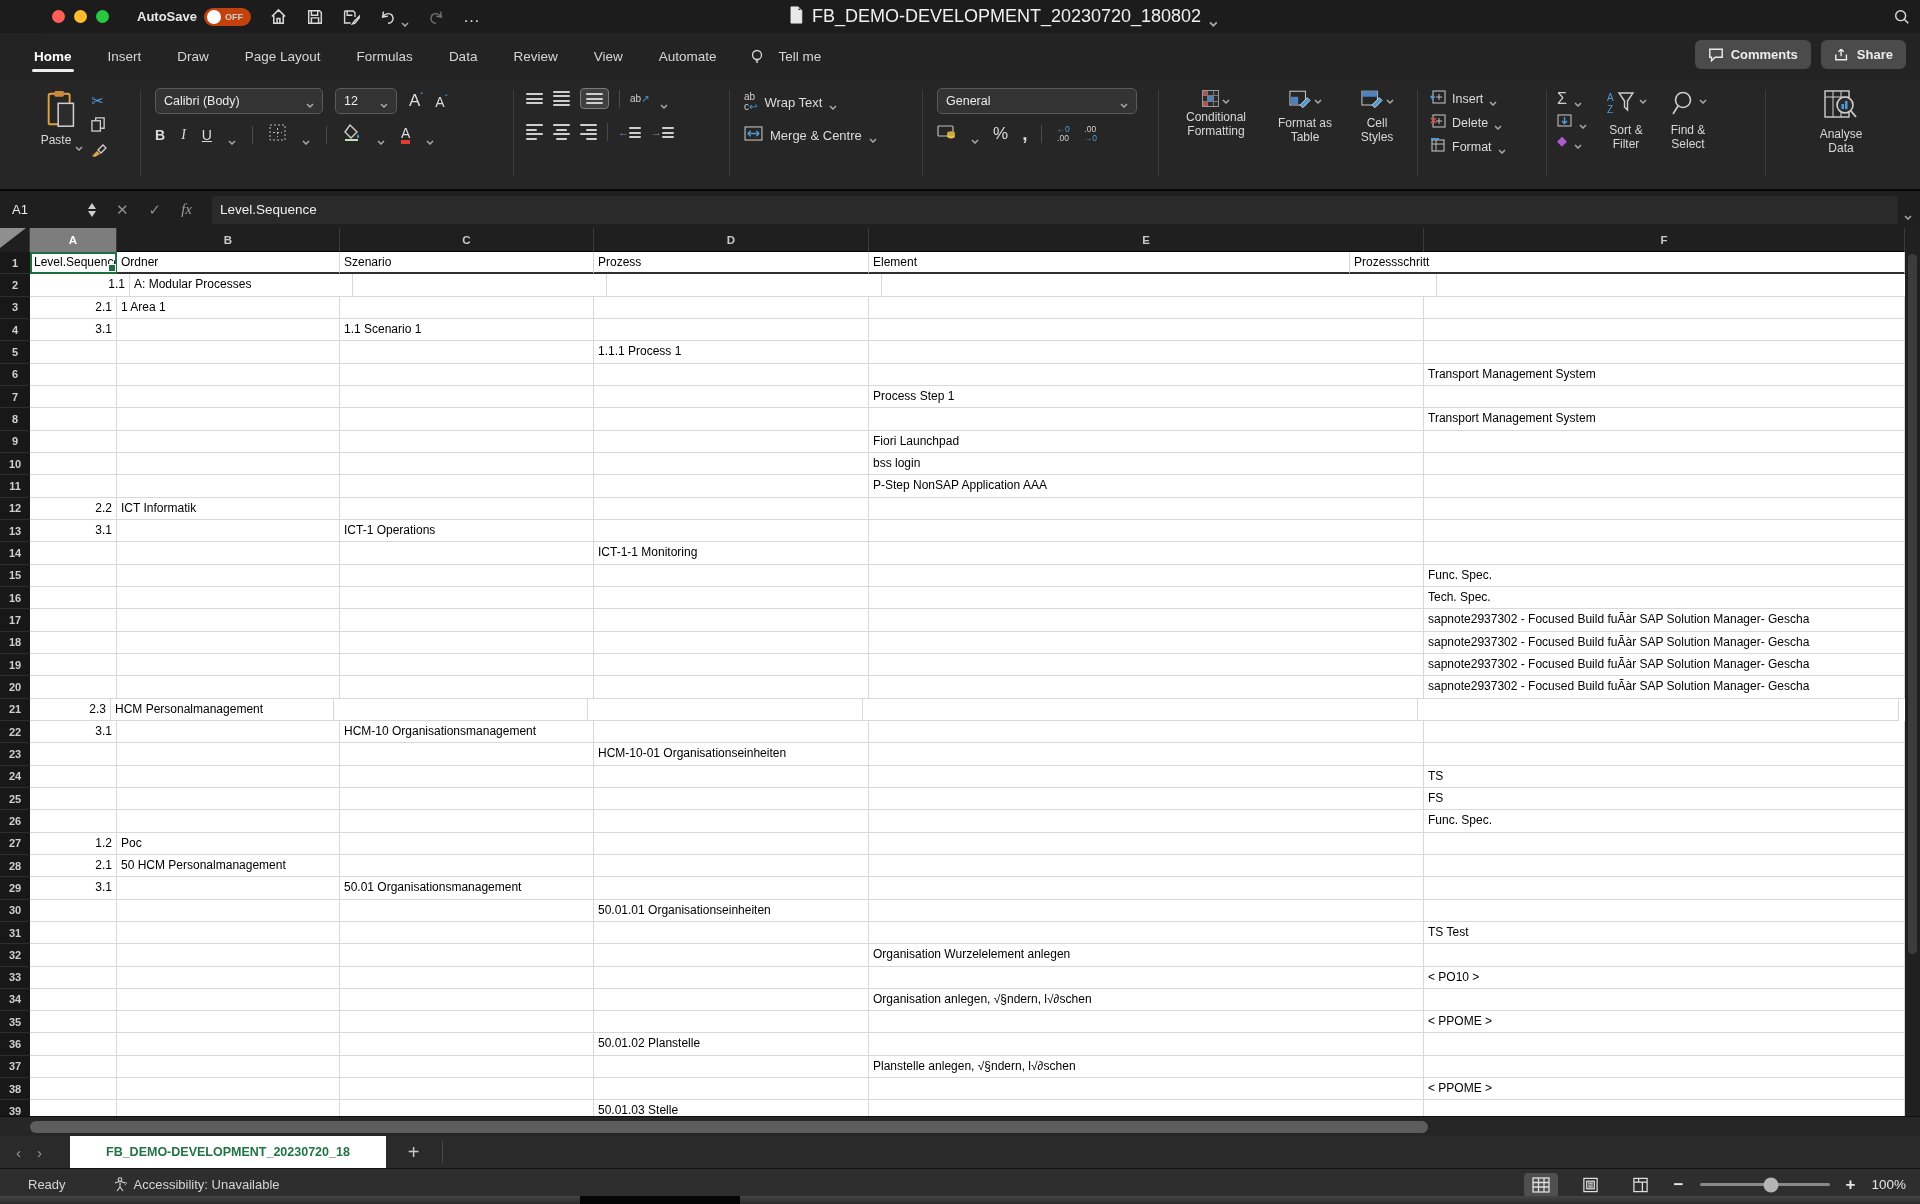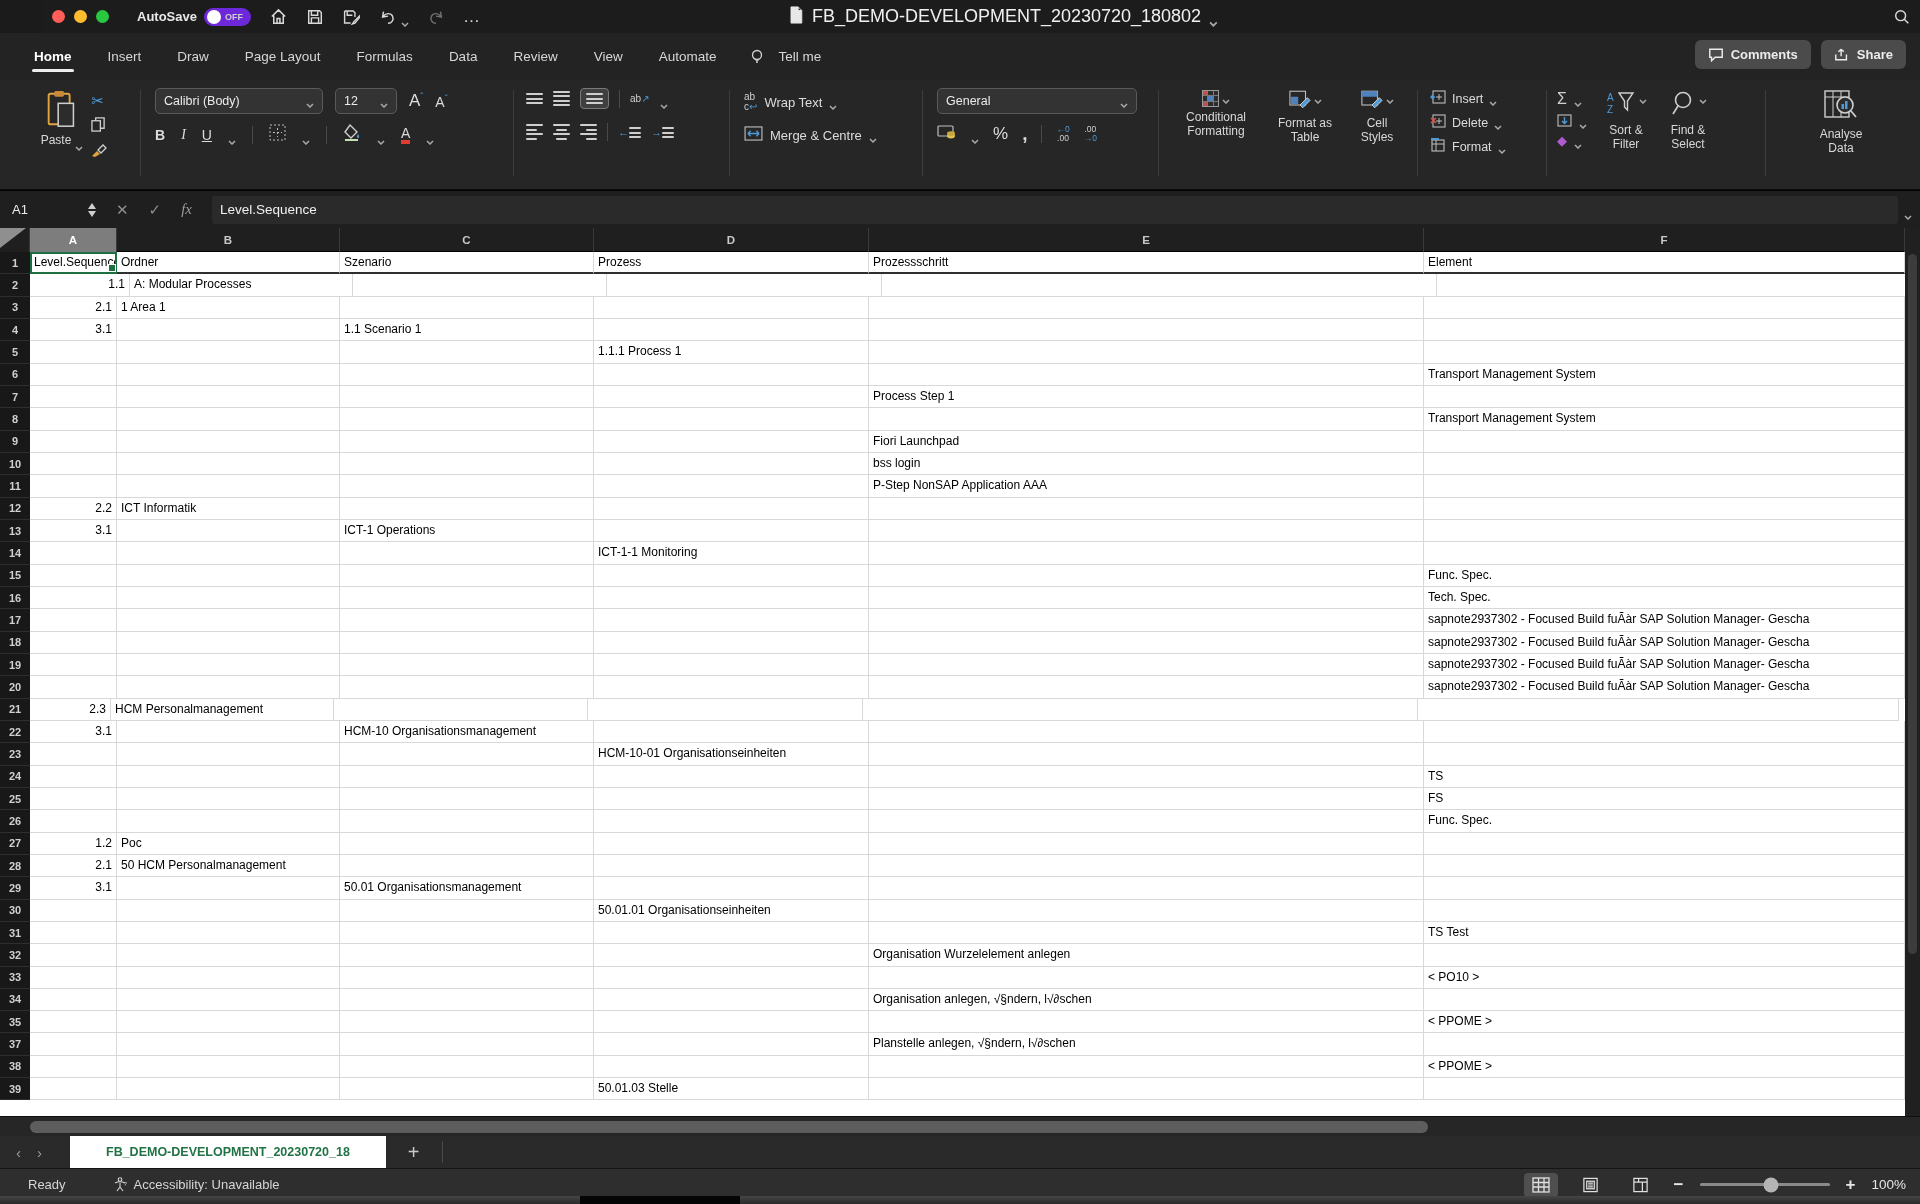--- a/index.html
+++ b/index.html
@@ -2,21 +2,21 @@
 <html><head>
 <meta charset="utf-8">
 <style>
   *{margin:0;padding:0;box-sizing:border-box;font-family:"Liberation Sans",sans-serif;}
   html,body{width:1920px;height:1204px;overflow:hidden;background:#1b1b1b;}
   
   #titlebar{position:absolute;left:0;top:0;width:1920px;height:33px;background:#1c1c1c;display:flex;align-items:center;margin-left:43px;}
   .tl{width:13px;height:13px;border-radius:50%;margin-left:9px;}
   #autosave{display:flex;align-items:center;margin-left:28px;gap:7px;}
   #autosave .lab{color:#e8e8e8;font-weight:700;font-size:13px;}
-  .toggle{width:47px;height:18px;border-radius:10px;background:#6d28d9;display:flex;align-items:center;}
+  .toggle{width:47px;height:18px;border-radius:10px;background:#c2410c;display:flex;align-items:center;}
   .knob{width:14px;height:14px;border-radius:50%;background:#fff;margin-left:3px;}
   .togtxt{color:#cfcfcf;font-size:9px;font-weight:700;margin-left:4px;}
   .tbico{color:#d9d9d9;margin-left:18px;display:flex;align-items:center;}
   .tbico svg{stroke:#d9d9d9;fill:none;stroke-width:1.6;}
   .dim svg{stroke:#6f6f6f;}
   #titlecenter{position:absolute;left:50%;transform:translateX(-50%);display:flex;align-items:center;gap:8px;}
   #titlecenter .fname{color:#f0f0f0;font-weight:400;font-size:18px;}
   #titleright{position:absolute;right:10px;display:flex;align-items:center;gap:22px;}
   .chev{display:inline-block;width:8px;height:8px;}
   .chev svg{stroke:#a9a9a9;fill:none;stroke-width:1.5;}
@@ -582,22 +582,22 @@
       <span class="colhead" style="width: 555px;">E</span>
       <span class="colhead" style="width: 481px;">F</span>
     </div>
   <div id="rows">
       <div class="grow hdr">
         <span class="rnum">1</span>
         <span class="cell sel" style="width: 87px;">Level.Sequence</span>
         <span class="cell" style="width: 223px;">Ordner</span>
         <span class="cell" style="width: 254px;">Szenario</span>
         <span class="cell" style="width: 275px;">Prozess</span>
+        <span class="cell" style="width: 481px;">Element</span>
         <span class="cell" style="width: 555px;">Prozessschritt</span>
-        <span class="cell" style="width: 481px;">Element</span>
       </div>
       <div class="grow">
         <span class="rnum">2</span>
         <span class="cell num" style="width: 100px;">1.1</span>
         <span class="cell" style="width: 223px;">A: Modular Processes</span>
         <span class="cell" style="width: 254px;"></span>
         <span class="cell" style="width: 275px;"></span>
         <span class="cell" style="width: 555px;"></span>
         <span class="cell" style="width: 481px;"></span>
       </div>
@@ -890,20 +890,29 @@
         <span class="cell" style="width: 481px;"></span>
       </div>
       <div class="grow">
         <span class="rnum">35</span>
         <span class="cell num" style="width: 87px;"></span>
         <span class="cell" style="width: 223px;"></span>
         <span class="cell" style="width: 254px;"></span>
         <span class="cell" style="width: 275px;"></span>
         <span class="cell" style="width: 555px;"></span>
         <span class="cell" style="width: 481px;">&lt; PPOME &gt;</span>
+      </div>
+      <div class="grow">
+        <span class="rnum">36</span>
+        <span class="cell num" style="width: 87px;"></span>
+        <span class="cell" style="width: 223px;"></span>
+        <span class="cell" style="width: 254px;"></span>
+        <span class="cell" style="width: 275px;">50.01.02 Planstelle</span>
+        <span class="cell" style="width: 555px;"></span>
+        <span class="cell" style="width: 481px;"></span>
       </div>
       <div class="grow">
         <span class="rnum">37</span>
         <span class="cell num" style="width: 87px;"></span>
         <span class="cell" style="width: 223px;"></span>
         <span class="cell" style="width: 254px;"></span>
         <span class="cell" style="width: 275px;"></span>
         <span class="cell" style="width: 555px;">Planstelle anlegen, √§ndern, l√∂schen</span>
         <span class="cell" style="width: 481px;"></span>
       </div>

